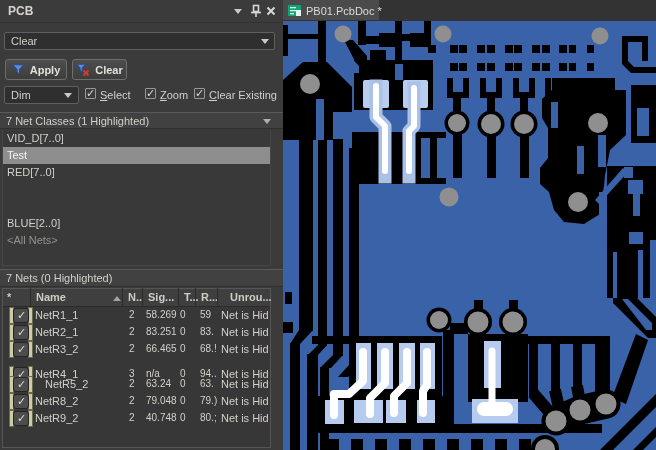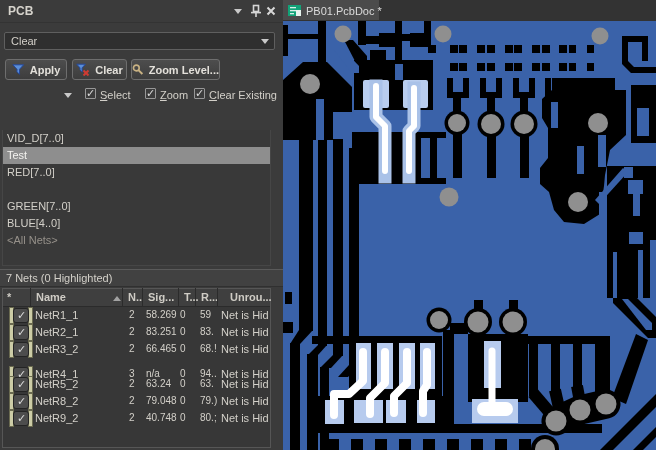--- a/index.html
+++ b/index.html
@@ -49,51 +49,48 @@
       </svg>
     <span>Apply</span>
   </div>
   <div class="btn" style="left:72px;width:55px">
     <svg width="14" height="13" viewBox="0 0 14 13">
         <path d="M0.8,1.2 h8.6 l-3.3,3.7 v4.2 l-2.1,-2.1 v-2.1 Z" fill="#5c8fd8" stroke="#24489a" stroke-width="1"></path>
         <path d="M7.5,7.5 L12.5,12.5 M12.5,7.5 L7.5,12.5" stroke="#cf3b33" stroke-width="2"></path>
       </svg>
     <span>Clear</span>
   </div>
-  <div class="btn" style="left:131px;width:89px">
-    <svg width="13" height="13" viewBox="0 0 13 13">
-        <circle cx="4.8" cy="4.8" r="3.2" fill="none" stroke="#c9b283" stroke-width="1.8"></circle>
-        <line x1="7.2" y1="7.2" x2="11.5" y2="11.5" stroke="#c9b283" stroke-width="2.2"></line>
-      </svg>
-    <span>Zoom Level...</span>
-  </div>
-
+
+  <div class="combo" style="left:4px;top:86px;width:75px">
+      <span class="lbl">Dim</span>
+    </div>
   <div class="arr" style="left:64px;top:93px"></div>
   <div class="chk" style="left:85px;top:88px"></div>
   <div class="t" style="left:100px;top:89px"><u>S</u>elect</div>
   <div class="chk" style="left:145px;top:88px"></div>
   <div class="t" style="left:160px;top:89px"><u>Z</u>oom</div>
   <div class="chk" style="left:194px;top:88px"></div>
   <div class="t" style="left:209px;top:89px"><u>C</u>lear Existing</div>
 
+  <div class="shead" style="top:112px">
+      <div class="t">7 Net Classes (1 Highlighted)</div>
+    <div class="arr" style="left:263px;top:6px;border-top-color:#b0b0b0"></div>
+    </div>
   <div class="abs" style="left:2px;top:130px;width:269px;height:136px;background:#393939;border:1px solid #464646;border-top:none">
     <div class="row" style="top:0px">
         <span style="left:4px">VID_D[7..0]</span>
       </div>
     <div class="row hl" style="top:17px">
         <span style="left:4px">Test</span>
       </div>
     <div class="row" style="top:34px">
         <span style="left:4px">RED[7..0]</span>
       </div>
-    <div class="row" style="top:68px">
-        <span style="left:4px">GREEN[7..0]</span>
-      </div>
     <div class="row" style="top:85px">
-        <span style="left:4px">BLUE[4..0]</span>
+        <span style="left:4px">BLUE[2..0]</span>
       </div>
     <div class="row" style="top:102px;color:#96918a">
         <span style="left:4px">&lt;All Nets&gt;</span>
       </div>
   </div>
 
   <div class="shead" style="top:269px;height:18px">
       <div class="t">7 Nets (0 Highlighted)</div>
     </div>
 
@@ -170,21 +167,21 @@
       <span style="left:177px;font-size:10px">0</span>
       <span style="left:197px;font-size:10px">94..</span>
       <span style="left:218px">Net is Hid</span>
     </div>
 <div class="row" style="top:376px;left:3px;width:267px;overflow:hidden">
  <div class="cbx">
         <div class="br" style="left:0"></div>
         <div class="br" style="left:19px"></div>
         <div class="bt"></div>
       </div>
- <span style="left:32px">NetR5_2</span>
+ <span style="left:42px">NetR5_2</span>
       <span style="left:126px;font-size:10px">2</span>
       <span style="left:143px;font-size:10px">63.24</span>
       <span style="left:177px;font-size:10px">0</span>
       <span style="left:197px;font-size:10px">63.</span>
       <span style="left:218px">Net is Hid</span>
     </div>
 <div class="row" style="top:393px;left:3px;width:267px;overflow:hidden">
  <div class="cbx">
         <div class="br" style="left:0"></div>
         <div class="br" style="left:19px"></div>

